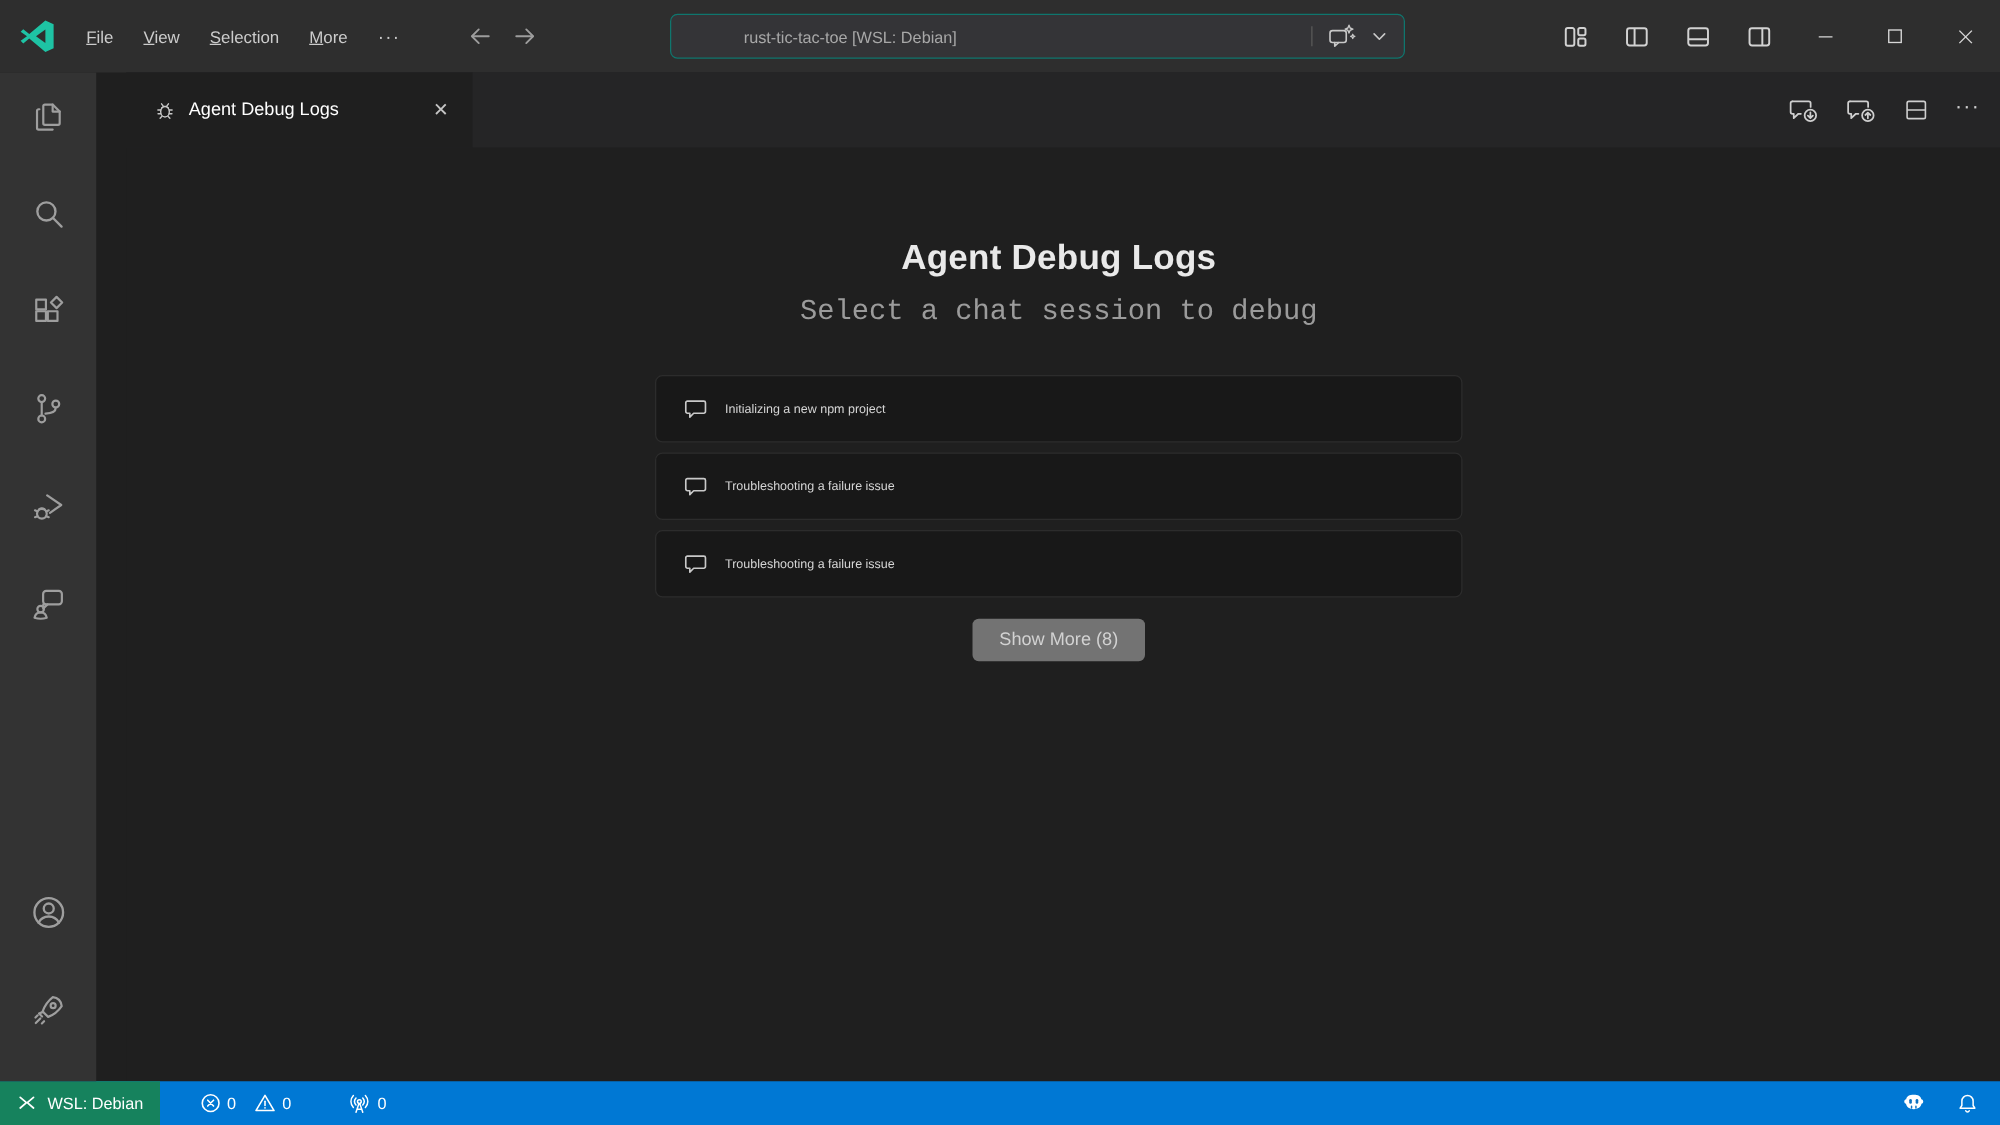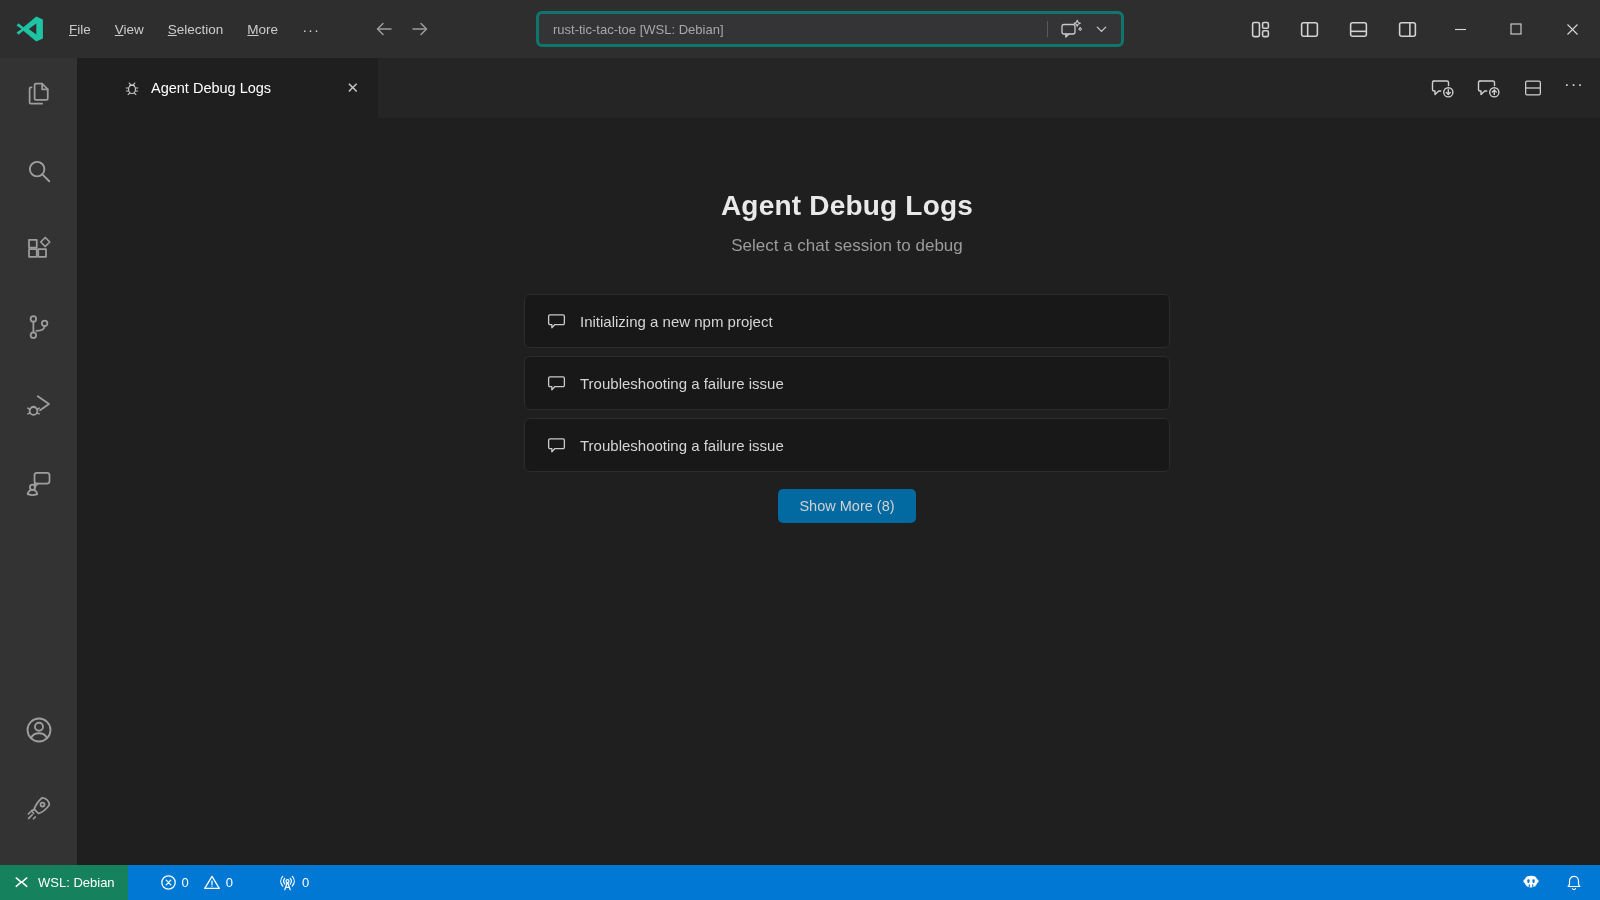--- a/index.html
+++ b/index.html
@@ -11,22 +11,22 @@
   .titlebar { height:58px; flex:0 0 58px; background:#2e2e2e; display:flex; align-items:center; position:relative; }
   .logo { margin:0 12px 0 15px; display:flex; }
   .menu { display:flex; align-items:center; }
   .menu-item { padding:6px 12px; font-size:13.5px; color:#cccccc; border-radius:5px; cursor:default;text-align:center; }
   .menu-item span { display:inline-block; }
   .menu-item span::first-letter { text-decoration:underline; }
   .menu-more { padding:6px 12px; color:#cccccc; font-size:15px; letter-spacing:1px; }
   .nav-arrows { display:flex; align-items:center; gap:16px; margin-left:42px; color:#9d9d9d; }
   .nav-btn { display:flex; }
   .command-center { position:absolute; left:536px; top:11px; width:588px; height:36px;
-                    background:#343437; border:3px solid #0f766e; border-radius:6px;
-                    display:flex; align-items:center; }
+                    background:#343437; border:1px solid #0f766e; border-radius:6px;
+                    display:flex; align-items:center;padding-left:44px; }
   .cc-text { flex:1; padding-left:14px; font-size:13px; color:#a8a8a8; white-space:nowrap; overflow:hidden; }
   .cc-right { display:flex; align-items:center; gap:11px; padding-right:12px; color:#c8c8c8; }
   .cc-divider { width:1px; height:16px; background:#5a5a5a; }
   .layout-controls { position:absolute; right:178px; top:0; height:58px; display:flex; align-items:center; gap:20px; color:#d2d2d2; }
   .layout-btn { display:flex; padding:4px; }
   .window-controls { position:absolute; right:0; top:0; height:58px; display:flex; }
   .win-btn { width:56px; height:58px; display:flex; align-items:center; justify-content:center; color:#d8d8d8; }
 
   
   .main { flex:1; display:flex; min-height:0;gap:24px; }
@@ -41,28 +41,28 @@
   .tab-icon { color:#c8c8c8; display:flex; }
   .tab-label { margin-left:10px; font-size:14.5px; color:#ffffff; flex:1; white-space:nowrap; }
   .tab-close { color:#c5c5c5; font-size:15px; padding:3px 5px; border-radius:4px; }
   .editor-actions { position:absolute; right:16px; top:0; height:60px; display:flex; align-items:center; gap:20px; color:#cfcfcf; }
   .ea-btn { display:flex; align-items:center; }
   .ea-more { font-size:17px; letter-spacing:1px; color:#cfcfcf; padding-bottom:6px; }
 
   .editor { flex:1; background:#1f1f1f; overflow:hidden; }
   .content { width:646px; margin:72px 0 0 423px; }
   .page-title { text-align:center; font-size:28px; font-weight:700; color:#e9e9e9; letter-spacing:.2px; }
-  .page-subtitle { text-align:center; font-size:17px; color:#9b9b9b; margin-top:14px; }
+  .page-subtitle { text-align:center; font-size:23px; color:#9b9b9b; margin-top:14px;font-family:Liberation Mono, monospace; }
   .session-list { margin-top:38px; }
   .session-item { height:54px; background:#181818; border:1px solid #2c2c2c; border-radius:6px;
                   display:flex; align-items:center; margin-bottom:8px; }
   .session-icon { margin-left:21px; color:#c9c9c9; display:flex; }
-  .session-label { margin-left:13px; font-size:15px; color:#d5d5d5; }
+  .session-label { margin-left:13px; font-size:10px; color:#d5d5d5; }
   .show-more-wrap { text-align:center; margin-top:17px; }
-  .show-more { display:inline-block; background:#0369a1; color:#d2d2d2; border:none; border-radius:5px;
+  .show-more { display:inline-block; background:#737373; color:#d2d2d2; border:none; border-radius:5px;
                font-size:14.5px; font-family:"Liberation Sans", sans-serif; padding:9px 21px;text-align:center; }
 
   
   .statusbar { height:35px; flex:0 0 35px; background:#0078d4; display:flex; align-items:center; color:#ffffff; font-size:13px;gap:19px; }
   .sb-remote { height:35px; background:#16825d; display:flex; align-items:center; gap:8px; padding:0 13px; }
   .sb-group { display:flex; align-items:center; gap:5px; margin-left:13px; }
   .sb-group.ports { margin-left:26px; }
   .sb-pair { display:flex; align-items:center; gap:5px; }
   .sb-pair + .sb-pair { margin-left:9px; }
   .sb-right { margin-left:auto; display:flex; align-items:center; gap:22px; padding-right:17px; }

